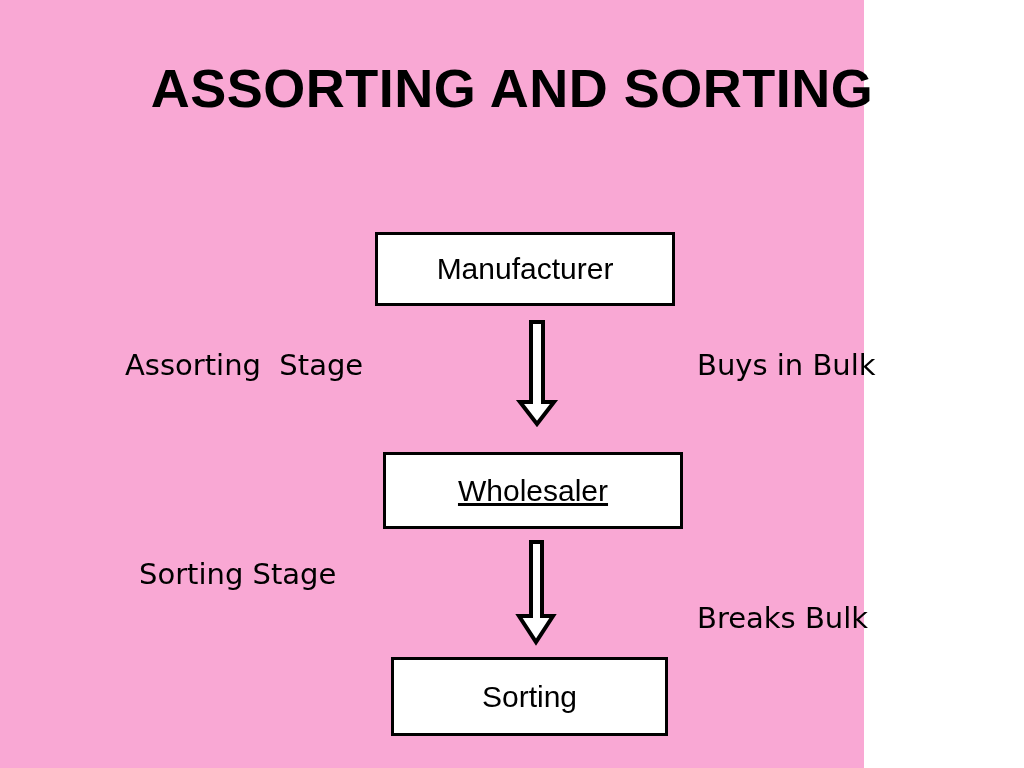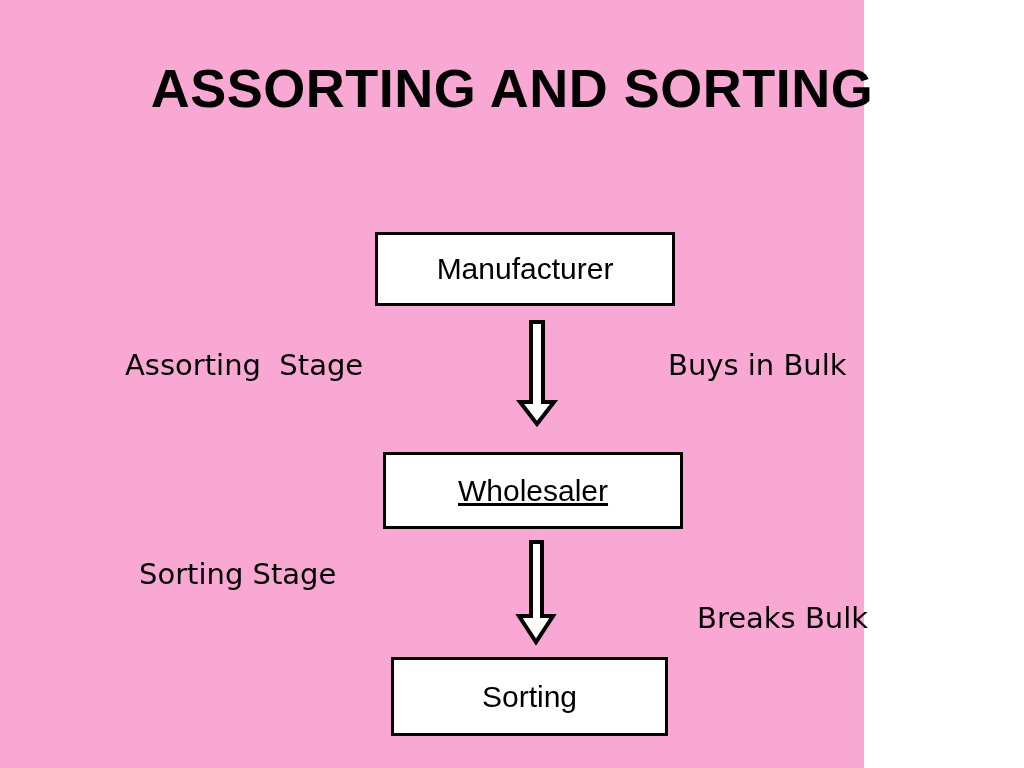--- a/index.html
+++ b/index.html
@@ -109,21 +109,21 @@
     color: #000000;
     white-space: pre;
   }
   #label-assorting-stage {
     left: 100px;
     top: 348px;
     text-align: left;
     margin-left: 25px;
   }
   #label-buys-in-bulk {
-    left: 668px;
+    left: 697px;
     top: 348px;
     text-align: right;
   }
   #label-sorting-stage {
     left: 139px;
     top: 557px;
     text-align: right;
   }
   #label-breaks-bulk {
     left: 697px;

